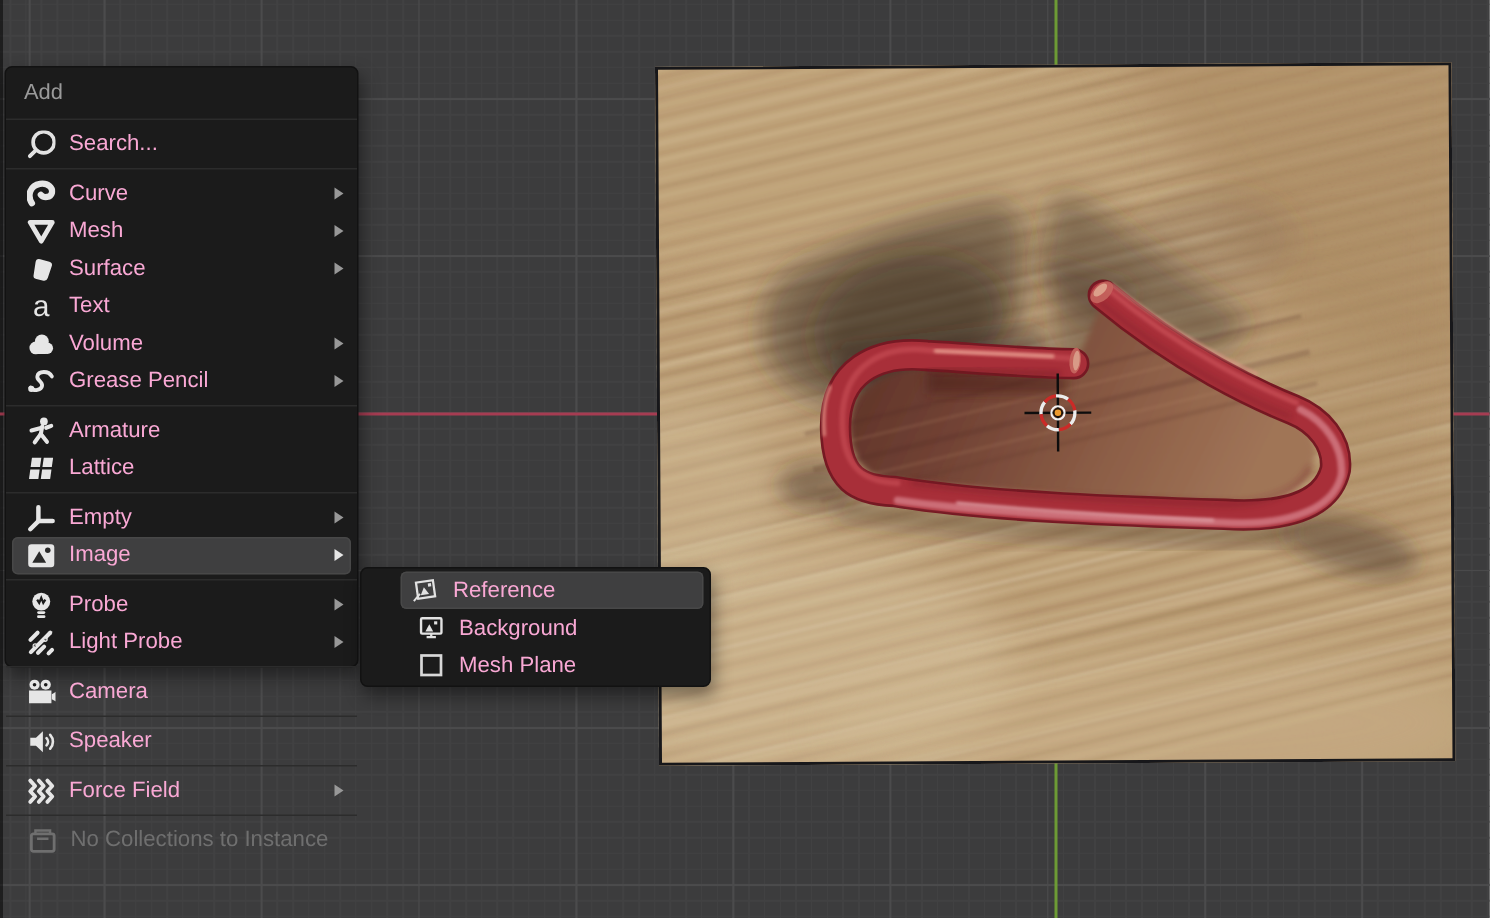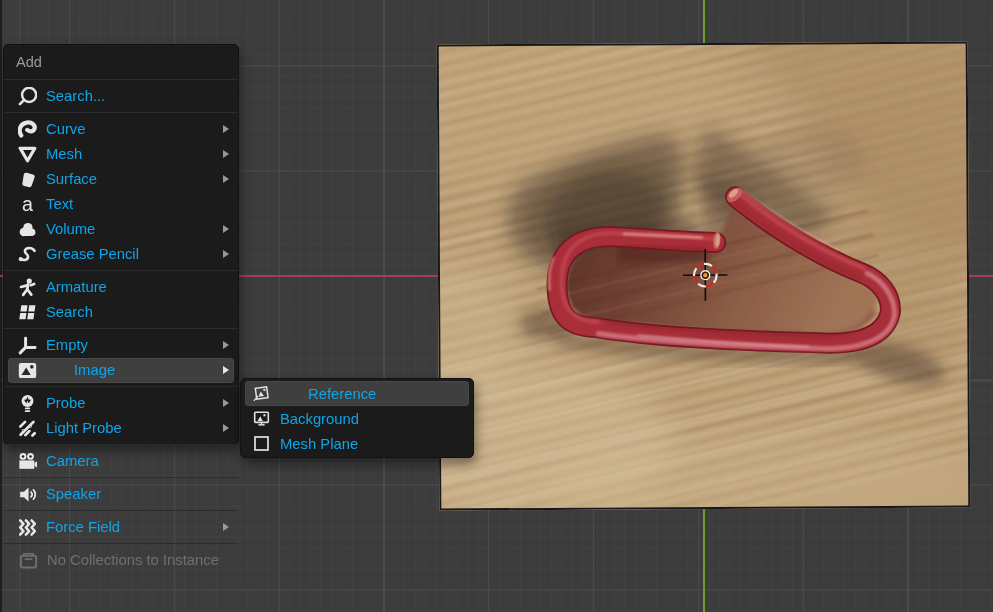--- a/index.html
+++ b/index.html
@@ -13,31 +13,31 @@
 background-position: 0 0, 69.1px 0, 0 65.4px, 6.22px 0, 0 2.52px;
 }
 #axisx{position:absolute;left:0;top:274.5px;width:993px;height:2px;background:#a63c52;}
 #axisy{position:absolute;left:703.2px;top:0;width:1.8px;height:612px;background:#6d9b35;}
 #photo{position:absolute;left:438px;top:43px;width:531px;height:466px;transform:rotate(-0.33deg);}
 
 .panel{position:absolute;background:#1b1b1b;border:1px solid #121212;border-radius:5px;
 box-shadow:2px 6px 12px rgba(0,0,0,0.42);box-sizing:border-box;}
 #menu{left:3px;top:44px;width:236px;height:401px;}
 #submenu{left:240px;top:378px;width:234px;height:80px;padding-top:2px;}
-#submenu .row{padding-left:11px;}
+#submenu .row{padding-left:11px;margin-left:26px;}
 #submenu .row.hl{padding-left:7px;}
 .hdr{height:33.5px;display:flex;align-items:center;padding-left:12px;color:#9a9a9a;font-size:14.6px;
 border-bottom:1px solid #2c2c2c;}
 .sep{border-top:1px solid #2c2c2c;margin:3.5px 0;}
-.row{height:25px;display:flex;align-items:center;padding-left:14px;position:relative;color:#0ea5e9;font-size:14.8px;}
+.row{height:25px;display:flex;align-items:center;padding-left:14px;position:relative;color:#f9a8d4;font-size:14.8px;}
 .row .ic{width:19px;height:19px;margin-right:9px;flex:none;display:flex;align-items:center;justify-content:center;}
 .row .lbl{white-space:nowrap;}
 .row .arr{position:absolute;right:9px;top:50%;margin-top:-4.5px;width:0;height:0;
 border-left:6px solid #989898;border-top:4.5px solid transparent;border-bottom:4.5px solid transparent;}
-.row.hl{background:#3f3f40;border-radius:4px;margin:0 4px;padding-left:10px;box-shadow:inset 0 0 0 1px #484848;gap:28px;}
+.row.hl{background:#3f3f40;border-radius:4px;margin:0 4px;padding-left:10px;box-shadow:inset 0 0 0 1px #484848;}
 .row.hl .arr{border-left-color:#e6e6e6;right:5px;}
 .row.dis{color:#6f6f6f;padding-left:15px;}
 #menu .first{margin-top:4px;}
 svg.i{display:block;}
 </style></head>
 <body>
 <div id="vp">
  <div id="axisx"></div>
  <div id="axisy"></div>
  <div id="photo"><svg width="531" height="466" viewBox="0 0 531 466">
@@ -320,21 +320,21 @@
         <span class="ic">
           <svg class="i" width="19" height="19" viewBox="1 1 14 14">
             <g fill="#e6e6e6" transform="skewX(-8) translate(1.2 0)">
               <rect x="2.6" y="2.6" width="4.6" height="4.6"></rect>
               <rect x="8.4" y="2.6" width="4.6" height="4.6"></rect>
               <rect x="2.6" y="8.4" width="4.6" height="4.6"></rect>
               <rect x="8.4" y="8.4" width="4.6" height="4.6"></rect>
             </g>
           </svg>
         </span>
-        <span class="lbl">Search</span>
+        <span class="lbl">Lattice</span>
       </div>
   <div class="sep"></div>
   <div class="row">
         <span class="ic">
           <svg class="i" width="19" height="19" viewBox="1 1 14 14" stroke="#e6e6e6" stroke-width="2.2" stroke-linecap="round" fill="none">
             <path d="M6.6 2.6 L6.6 9.4 L13.6 9.4"></path>
             <path d="M6.6 9.4 L2.6 13.4"></path>
           </svg>
         </span>
         <span class="lbl">Empty</span>

